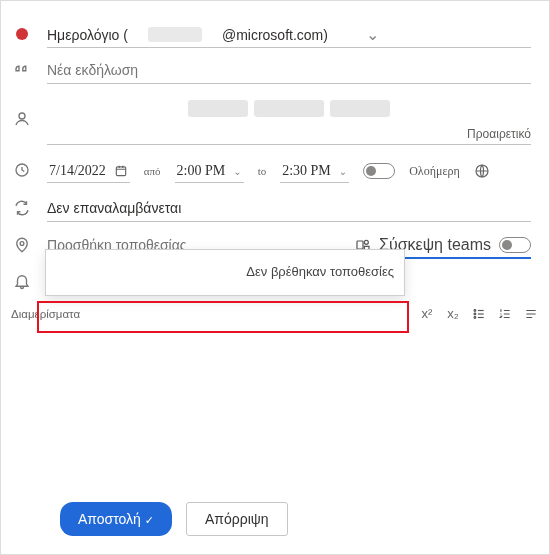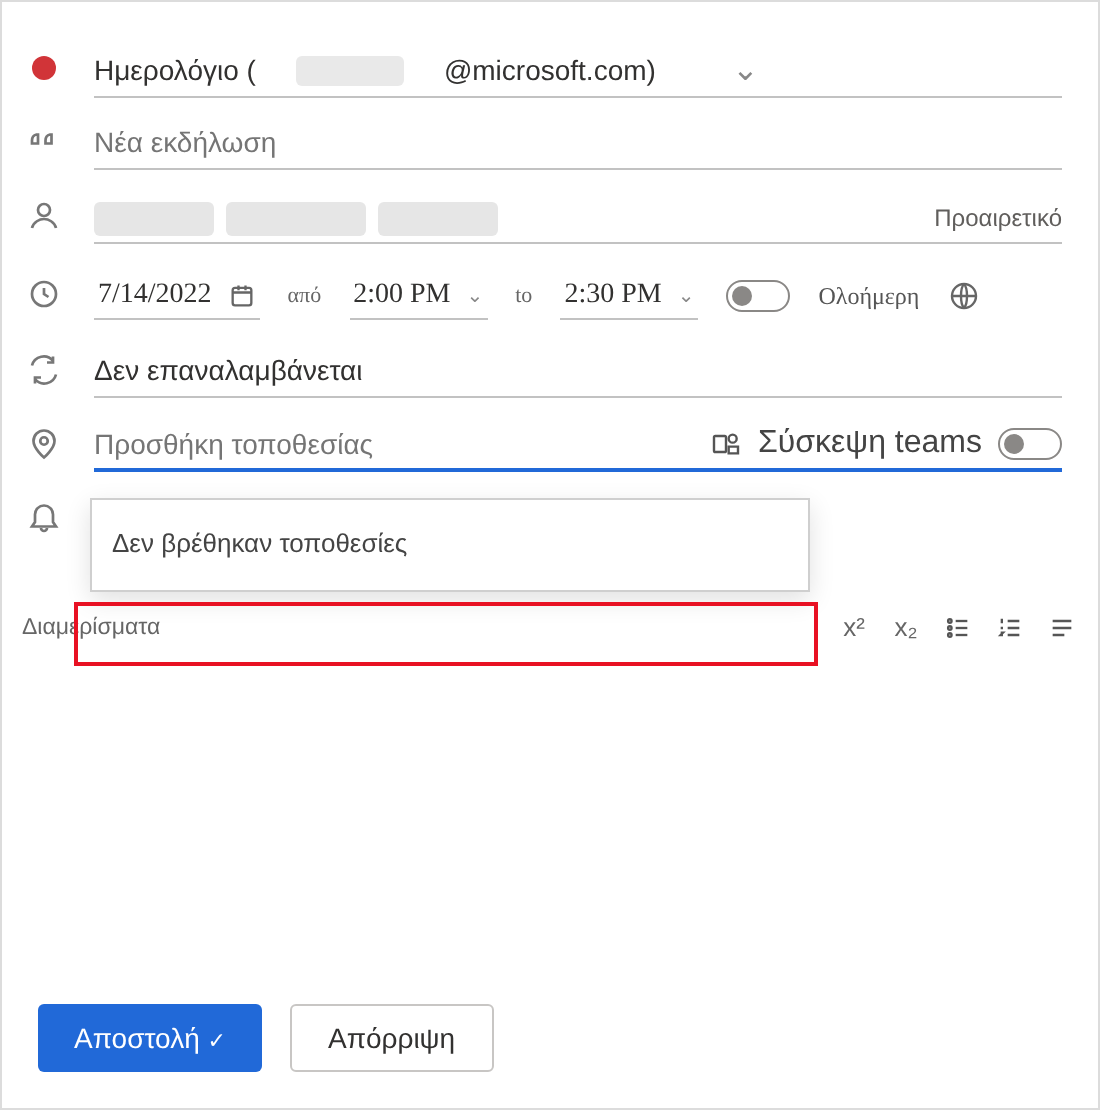--- a/index.html
+++ b/index.html
@@ -41,21 +41,21 @@
   .red-dot { width: 12px; height:12px; border-radius:50%; background:#d13438; }
   .cal-title { display:flex; align-items:center; gap:20px; }
   .masked {
     display:inline-block; background:#e9e9e9; height:15px; border-radius:3px;
   }
   .pill { display:flex; gap:6px; align-items:center; margin-top:2px;}
   .chip {
     background:#e6e6e6; height:17px; border-radius:3px;
   }
   
-  .people-row .field{ display:flex; gap:10px; align-items:center;}
+  .people-row .field{ display:flex; gap:10px; align-items:center;flex-direction:column;}
   .optional {
     color:#605e5c; font-size:12px; margin-left:auto; align-self:center;
     flex-shrink:0;
   }
   
   .dt-row .field { display:flex; align-items:center; gap:12px; border-bottom:none;}
   .dt-seg { border-bottom:1px solid #c2c2c2; padding:4px 2px 3px 2px; display:flex; align-items:center; gap:8px;}
   .tiny-label{ font-size:11px; color:#666; }
   .chev { font-size:10px; color:#888; }
   .toggle {
@@ -70,21 +70,21 @@
   
   .loc-right{ display:flex; align-items:center; gap:8px; color:#444; font-size:16px;}
   .teams-ico { width:16px; height:16px; display:flex; align-items:center; }
   
   .loc-panel{
     position:absolute; left:44px; top:248px; width:360px;
     background:#fff; border:1px solid #cfcfcf; box-shadow:0 4px 12px rgba(0,0,0,.12);
     z-index:5;
   }
   .loc-panel .hdr{
-    text-align:left; font-size:13px; padding:14px 10px 16px; color:#444;
+    text-align:right; font-size:13px; padding:14px 10px 16px; color:#444;
   }
   .loc-panel .browse{
     display:flex; align-items:center; gap:10px; padding:10px 8px 12px 8px;
     font-size:12.5px; color:#444;
   }
   .red-box{
     position:absolute; left:36px; top:300px; width:372px; height:32px;
     border:2px solid #e81123; z-index:6; pointer-events:none;
   }
   .compartments{
@@ -95,22 +95,22 @@
   .fmt-toolbar{
     position:absolute; left:418px; top:305px; display:flex; align-items:center; gap:10px;
     color:#666; font-size:13px;
   }
   .fmt-toolbar .ico{ width:16px; display:flex; align-items:center; justify-content:center;}
   
   .footer{
     position:absolute; left:18px; bottom:18px; display:flex; gap:14px;
   }
   .btn-primary{
-    background:#2169d8; color:#fff; border:none; border-radius:3px;
-    font-size:14px; padding:8px 18px; cursor:pointer;
+    background:#2169d8; color:#fff; border:none; border-radius:13px;
+    font-size:14px; padding:8px 18px; cursor:pointer;margin-left:41px;
   }
   .btn-secondary{
     background:#fff; color:#323130; border:1px solid #c8c6c4; border-radius:3px;
     font-size:14px; padding:8px 18px; cursor:pointer;
   }
   input.inline{
     border:none; outline:none; font-size:14px; width:100%; background:transparent;
     font-family:inherit; padding:0;
   }
   svg{ display:block; }

